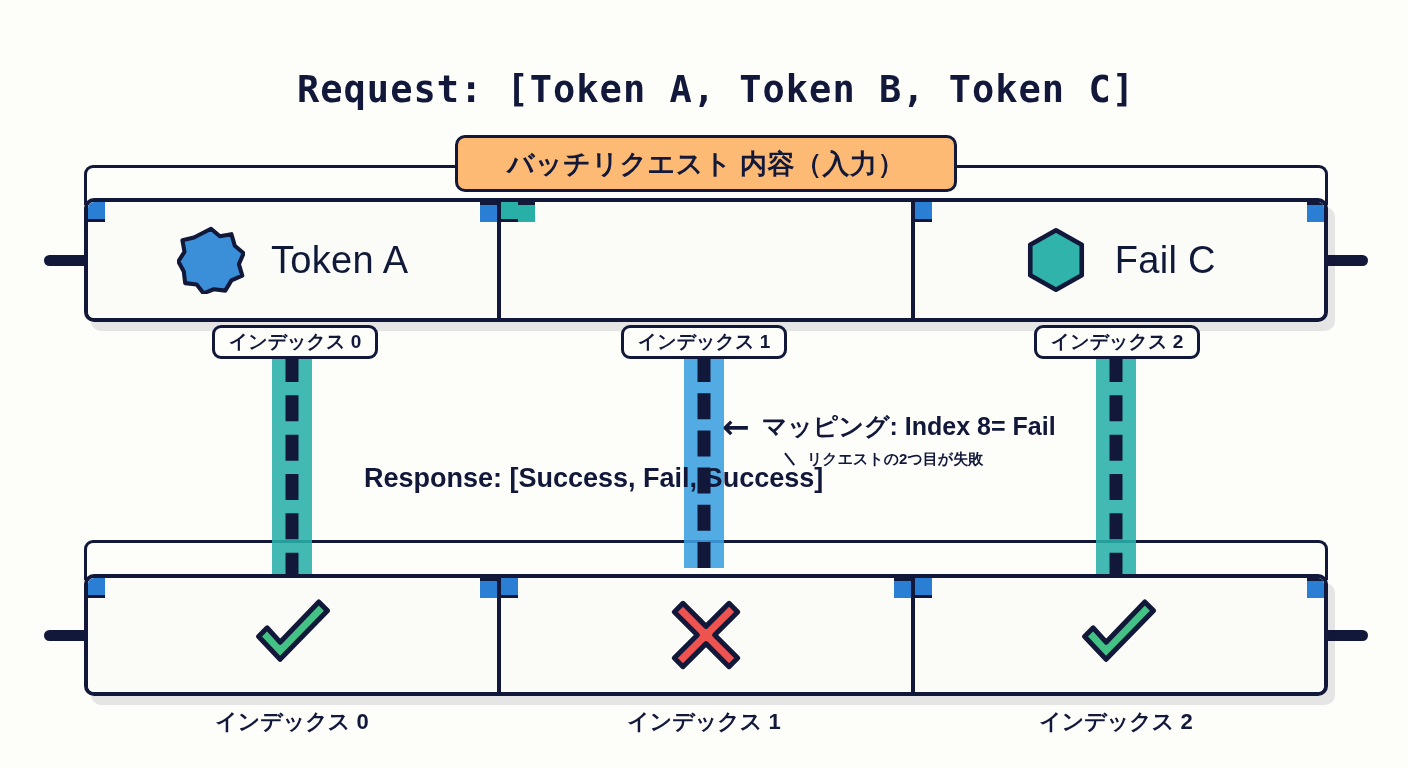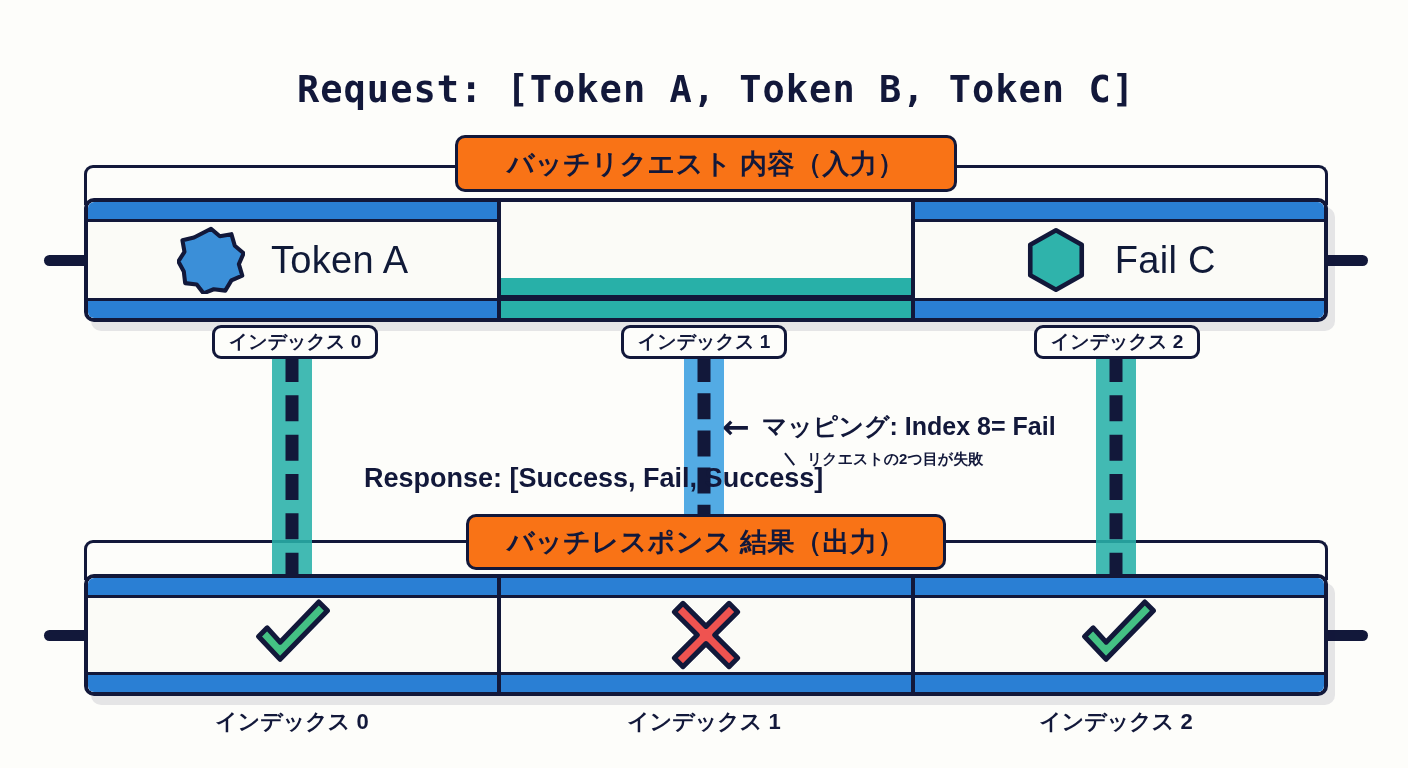--- a/index.html
+++ b/index.html
@@ -44,21 +44,21 @@
     border-top-right-radius: 9px;
     background: transparent;
   }
   #bracket-request  { left: 84px; top: 165px; width: 1244px; height: 40px; }
   #bracket-response { left: 84px; top: 540px; width: 1244px; height: 40px; }
 
   
   .section-title {
     position: absolute;
     box-sizing: border-box;
-    background: #f97316;
+    background: #fdba74;
     border: 3px solid #12183a;
     border-radius: 10px;
     color: #12183a;
     font-weight: 700;
     font-size: 27px;
     letter-spacing: 0.5px;
     display: flex;
     align-items: center;
     justify-content: center;
     white-space: nowrap;
@@ -79,24 +79,23 @@
     z-index: 4;
     box-shadow: 7px 9px 0 rgba(18,24,58,0.10);
   }
   #panel-request  { left: 84px; top: 198px; width: 1244px; height: 124px; }
   #panel-response { left: 84px; top: 574px; width: 1244px; height: 122px; }
 
   .cell {
     position: relative;
     flex: 1 1 0;
     display: flex;
-    flex-direction: column;
+    flex-direction: row;
     border-right: 4px solid #12183a;
     background: #fbfbf7;
-    justify-content: flex-end;
   }
   .cell:last-child { border-right: none; }
 
   .cap {
     height: 17px;
     flex: 0 0 17px;
     border-bottom: 3px solid #12183a;
     background: #2a7fd4;
   }
   .cap.bottom {
@@ -337,21 +336,20 @@
     <div class="map-sub">
       <span class="tick"></span>
       <span>リクエストの2つ目が失敗</span>
     </div>
   </div>
 
   <div class="response-line">Response: [Success, Fail, Success]</div>
 
   <div class="bracket" id="bracket-response"></div>
 
-  <div class="section-title" id="title-response">バッチレスポンス 結果（出力）</div>
 
   <div class="stub" id="stub-res-l"></div>
   <div class="stub" id="stub-res-r"></div>
 
   <div class="panel" id="panel-response">
 
     <div class="cell">
       <div class="cap"></div>
       <div class="cell-body">
         <span>

